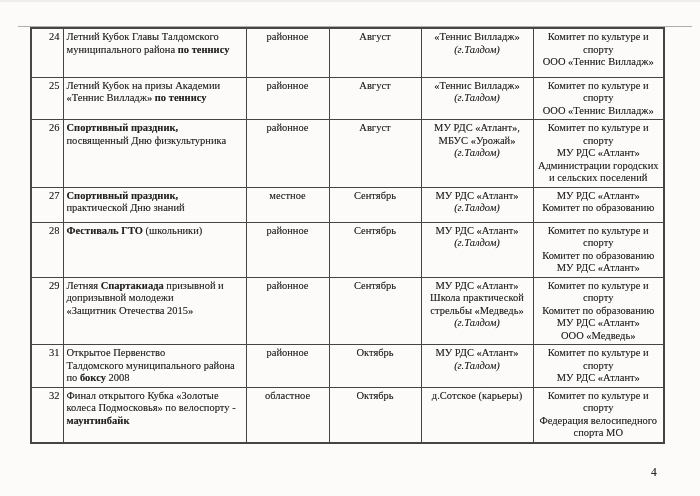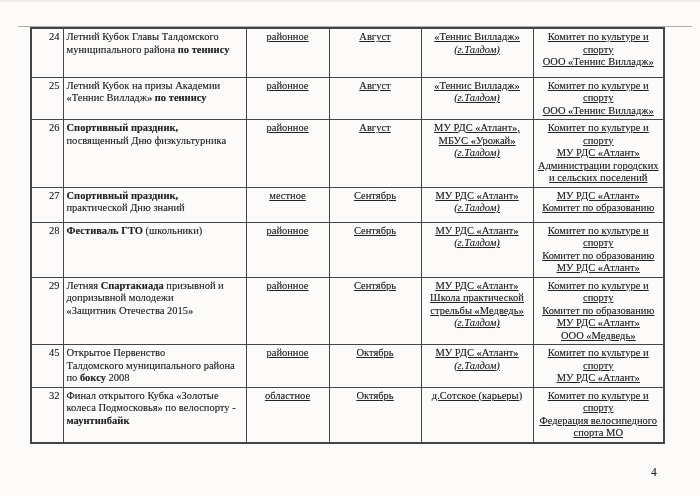--- a/index.html
+++ b/index.html
@@ -29,21 +29,21 @@
     border:1px solid #454545;
     vertical-align:top;
     padding:2px 3px;
     font-size:10.5px;
     line-height:12.5px;
     color:#242424;
     text-shadow:0 0 0.5px rgba(50,50,50,0.45);
   }
   td.num    { text-align:right; }
   td.name   { text-align:left; padding-left:5px; padding-right:4px; }
-  td.center { text-align:center;text-decoration:underline; }
+  td.center { text-align:center; }
   .b  { font-weight:bold; }
   .it { font-style:italic;text-align:center; }
   tbody tr:nth-child(1) { height:49px; }
   tbody tr:nth-child(2) { height:38px; }
   tbody tr:nth-child(3) { height:63px; }
   tbody tr:nth-child(4) { height:35px; }
   tbody tr:nth-child(5) { height:45px; }
   tbody tr:nth-child(6) { height:64px; }
   tbody tr:nth-child(7) { height:35px; }
   tbody tr:nth-child(8) { height:45px; }
@@ -162,21 +162,21 @@
           </td>
           <td class="center">
             <div>Комитет по культуре и</div>
             <div>спорту</div>
             <div>Комитет по образованию</div>
             <div>МУ РДС «Атлант»</div>
             <div>ООО «Медведь»</div>
           </td>
         </tr>
         <tr>
-          <td class="num">45</td>
+          <td class="num">31</td>
           <td class="name"><span>Открытое Первенство</span><br><span>Талдомского муниципального района</span><br><span>по </span><span class="b">боксу</span><span> 2008</span></td>
           <td class="center">районное</td>
           <td class="center">Октябрь</td>
           <td class="center">
             <div>МУ РДС «Атлант»</div>
             <div class="it">(г.Талдом)</div>
           </td>
           <td class="center">
             <div>Комитет по культуре и</div>
             <div>спорту</div>

